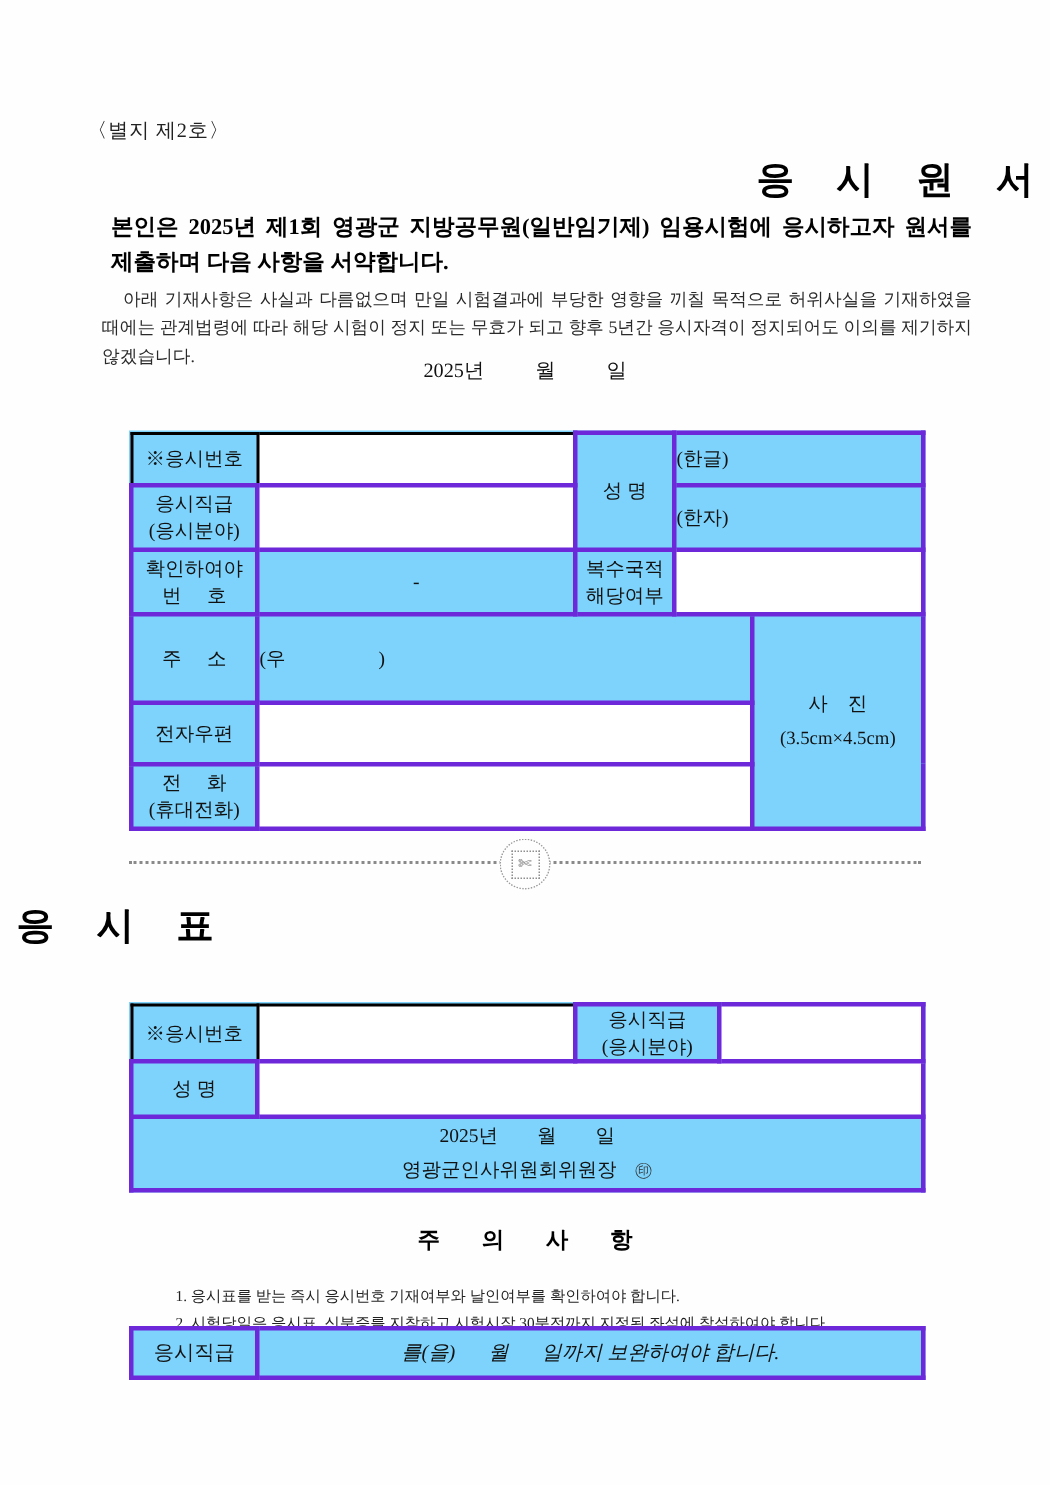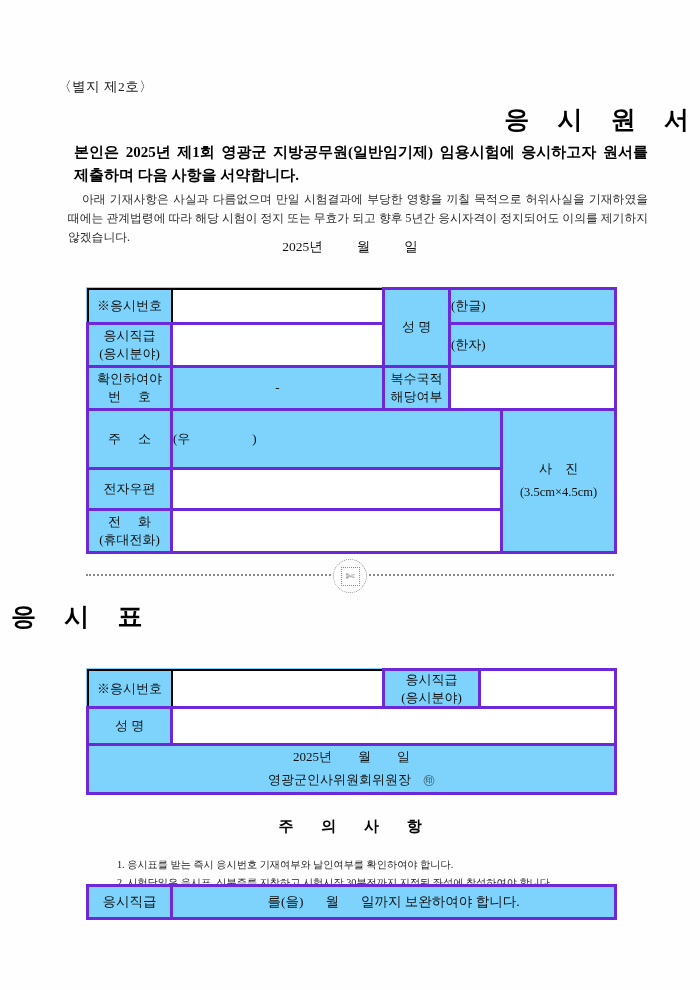--- a/index.html
+++ b/index.html
@@ -252,20 +252,21 @@
     margin-top: 14px;
   }
   .notes li { list-style: none; margin: 0 0 1px 0; }
 
   
   #table-three { left: 86px; top: 884px; width: 528px; }
   #table-three td { height: 30px; font-size: 13.5px; }
   .supp-text {
     text-align: center;
     padding-right: 12px;
+    font-style: italic;
   }
   .supp-text .sp { display: inline-block; width: 22px; }
 </style>
 </head>
 <body>
 
 <div class="page">
 
   <div class="form-tag">〈별지 제2호〉</div>
 

